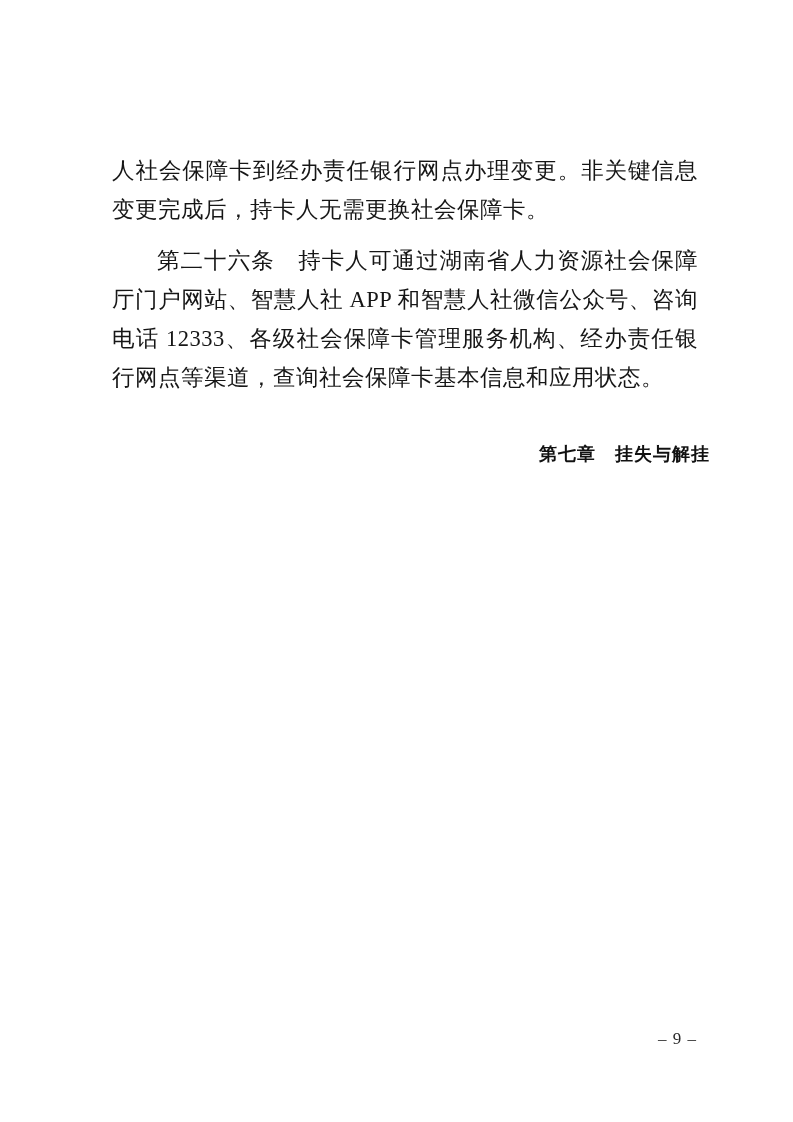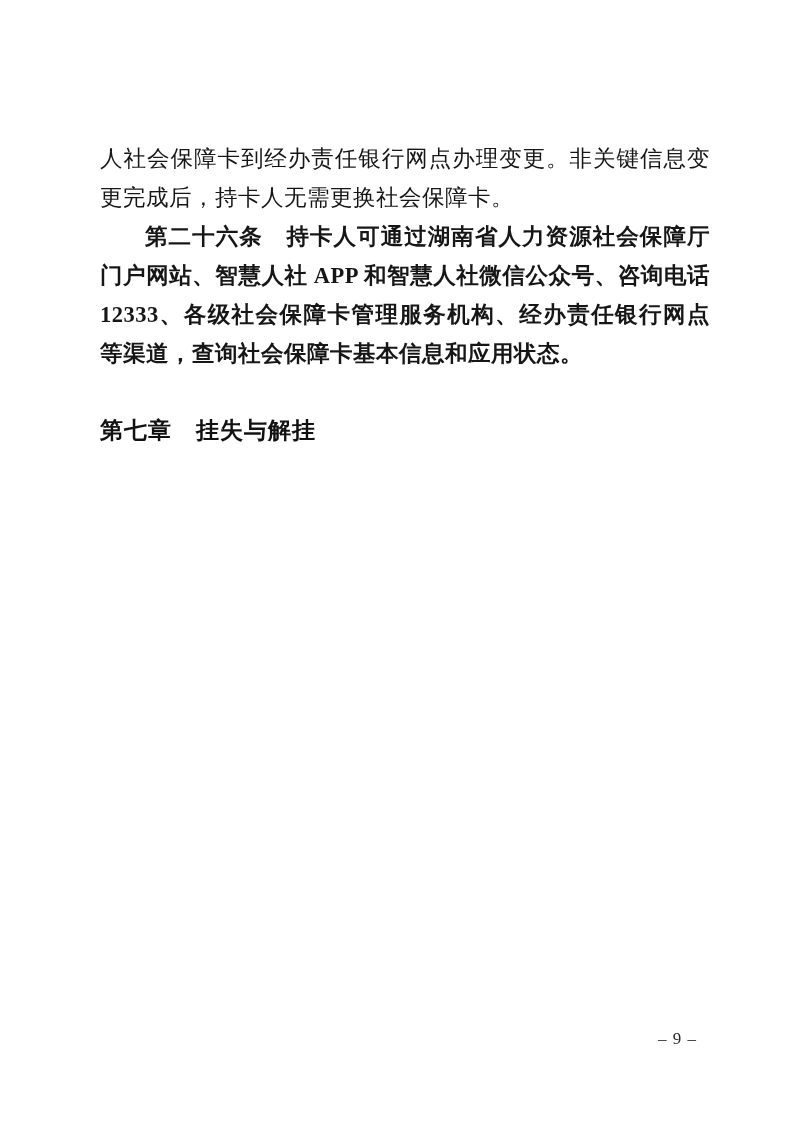--- a/index.html
+++ b/index.html
@@ -25,32 +25,31 @@
     left: 100px;
     top: 139px;
     width: 610px;
     font-size: 22.5px;
     line-height: 39px;
     text-align: justify;
     text-justify: inter-ideograph;
     letter-spacing: 0.5px;
   }
   .content p {
-    margin: 0;
+    margin: 12px;
   }
   .para-indent {
     text-indent: 2em;
-    font-weight: bold;
   }
   .chapter-heading {
     font-family: "Liberation Sans", "DejaVu Sans", sans-serif;
     font-weight: bold;
-    text-align: left;
+    text-align: right;
     text-indent: 0;
-    font-size: 23px;
+    font-size: 18px;
     line-height: 39px;
     margin: 38px 0 3px 0;
     letter-spacing: 1px;
     color: #111111;
   }
   .footer {
     position: absolute;
     top: 1028px;
     right: 96px;
     font-size: 17px;

